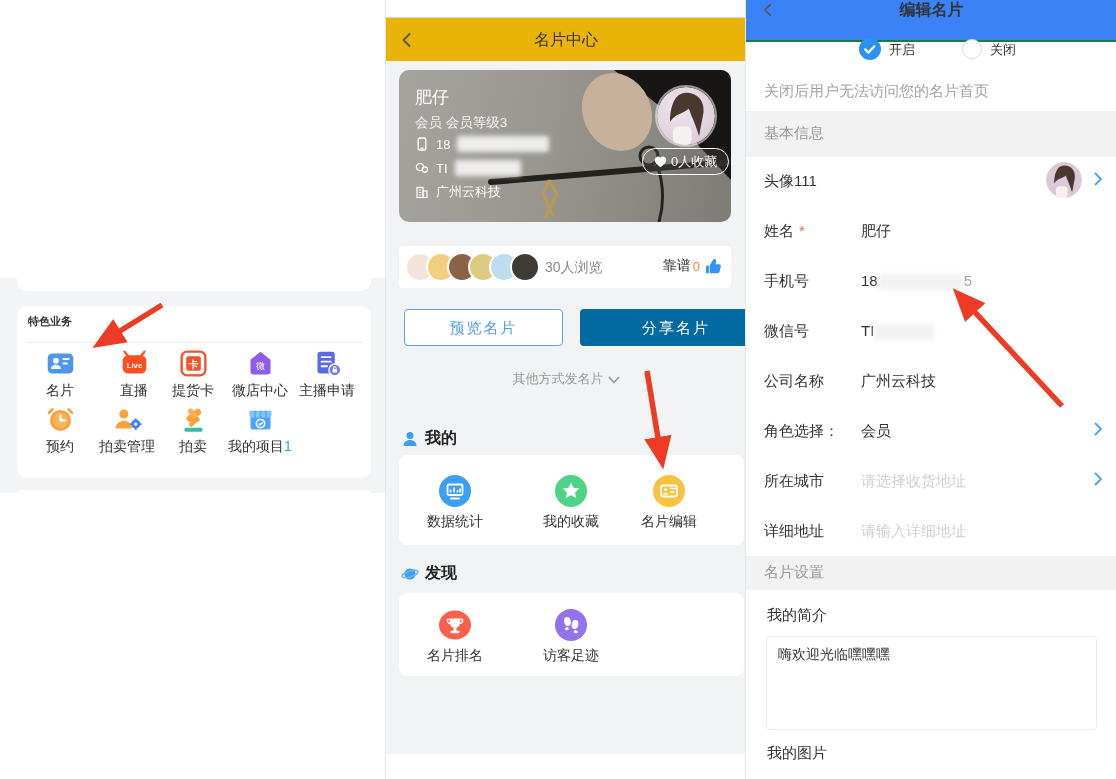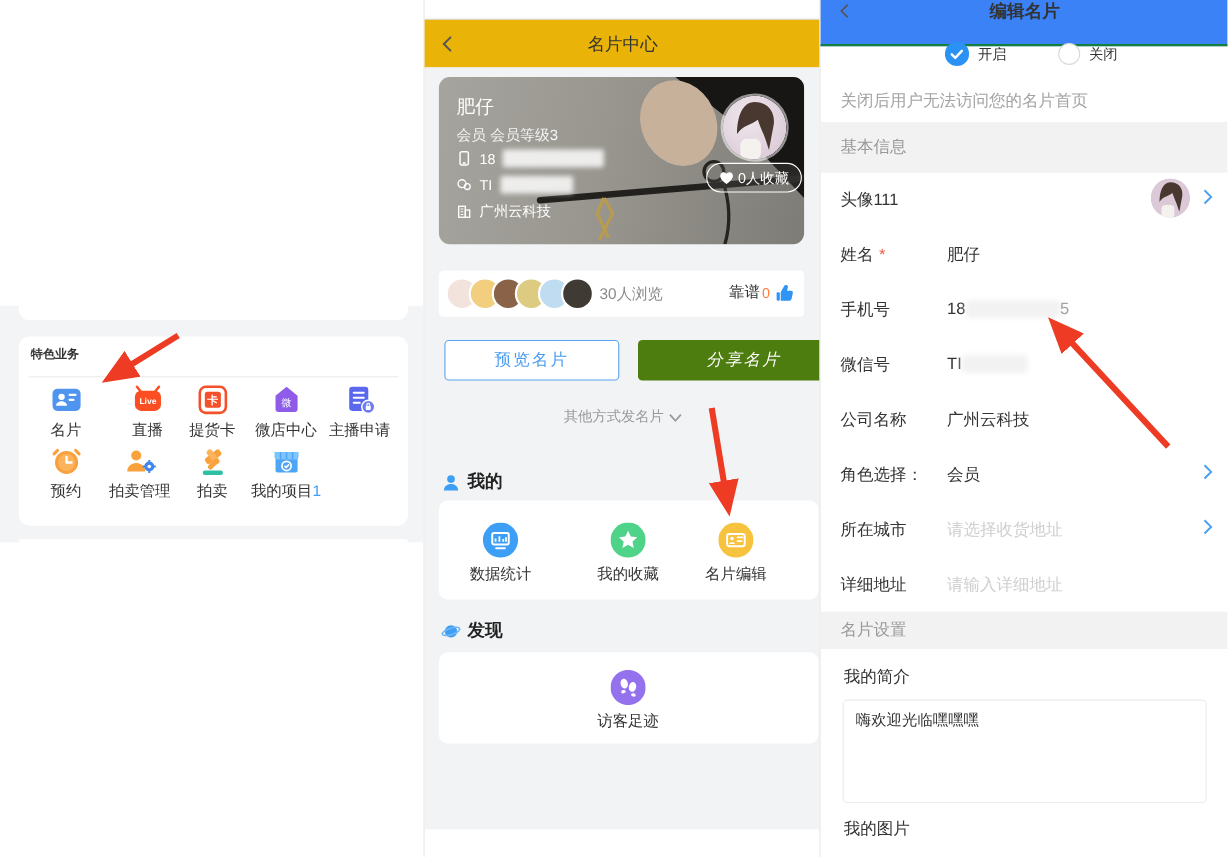--- a/index.html
+++ b/index.html
@@ -44,21 +44,21 @@
   .vbar { left:13px; top:246px; width:332px; height:42px; background:#fff; border-radius:4px; }
   .v-av { position:absolute; top:6px; width:30px; height:30px; border-radius:50%; border:2px solid #fff; }
   .v-count { left:146px; top:13px; font-size:14px; color:#8a8a8a; }
   .v-right { right:9px; top:11px; display:flex; align-items:center; gap:2px; position:absolute; }
   .v-trust { font-size:14px; color:#333; font-weight:500; }
   .v-trustnum { font-size:13px; color:#ff7a3c; }
   .v-right svg { width:18px; height:18px; margin-left:2px; }
 
   .btn { position:absolute; top:309px; height:37px; border-radius:4px; font-size:15px; text-align:center; line-height:35px; cursor:pointer; letter-spacing:2px; }
   .btn-outline { left:18px; width:159px; background:#fff; border:1px solid #5aa3f0; color:#4a9cf0; }
-  .btn-fill { left:194px; width:192px; background:#4d7c0f; color:#fff; line-height:37px;font-style:italic; }
+  .btn-fill { left:194px; width:192px; background:#0369a1; color:#fff; line-height:37px; }
   .other-row { left:0; top:370px; width:360px; text-align:center; font-size:13px; color:#9a9a9a; cursor:pointer; }
   .other-row svg { width:12px; height:8px; vertical-align:middle; margin-left:4px; }
 
   .sec-head { position:absolute; display:flex; align-items:center; gap:6px; left:15px; }
   .sec-head svg { width:18px; height:18px; }
   .sec-label { font-size:16px; font-weight:bold; color:#222; }
   .m-card { position:absolute; left:13px; width:345px; background:#fff; border-radius:8px; }
   .mc-item { position:absolute; width:84px; text-align:center; cursor:pointer; }
   .mc-item svg { width:32px; height:32px; display:block; margin:0 auto; }
   .mc-item .ml { display:block; font-size:14px; color:#333; margin-top:6px; white-space:nowrap; }
@@ -324,20 +324,30 @@
     </div>
 
     <div class="sec-head" style="top:563px">
       <svg viewBox="0 0 20 20">
           <circle cx="10" cy="10" r="6.2" fill="#3d9ef5"></circle>
           <ellipse cx="10" cy="10" rx="9.3" ry="3.2" fill="none" stroke="#6fb6f8" stroke-width="1.6" transform="rotate(-18 10 10)"></ellipse>
         </svg>
       <span class="sec-label">发现</span>
     </div>
     <div class="m-card" style="top:593px;height:83px">
+      <div class="mc-item" style="left:14px;top:16px">
+        <span><svg viewBox="0 0 32 32">
+              <ellipse cx="16" cy="16" rx="16" ry="14.5" fill="#fa604b"></ellipse>
+              <path d="M11 9.5 h10 v4.5 a5 5 0 0 1 -10 0 z" fill="#fff"></path>
+              <path d="M11 10.5 h-2.5 a2.6 2.6 0 0 0 3 3.6 M21 10.5 h2.5 a2.6 2.6 0 0 1 -3 3.6" stroke="#fff" fill="none" stroke-width="1.4"></path>
+              <rect x="14.5" y="18.5" width="3" height="3.5" fill="#fff"></rect>
+              <rect x="11.5" y="21.8" width="9" height="2.4" rx="1" fill="#fff"></rect>
+            </svg></span>
+        <span class="ml">名片排名</span>
+      </div>
       <div class="mc-item" style="left:130px;top:16px">
         <span><svg viewBox="0 0 32 32">
               <circle cx="16" cy="16" r="16" fill="#9472ee"></circle>
               <ellipse cx="12.5" cy="12.5" rx="3.3" ry="4.5" fill="#fff" transform="rotate(-12 12.5 12.5)"></ellipse>
               <ellipse cx="11.8" cy="19.8" rx="2.1" ry="1.5" fill="#fff" transform="rotate(-12 11.8 19.8)"></ellipse>
               <ellipse cx="20" cy="15.5" rx="3.3" ry="4.5" fill="#fff" transform="rotate(12 20 15.5)"></ellipse>
               <ellipse cx="20.8" cy="22.8" rx="2.1" ry="1.5" fill="#fff" transform="rotate(12 20.8 22.8)"></ellipse>
             </svg></span>
         <span class="ml">访客足迹</span>
       </div>

